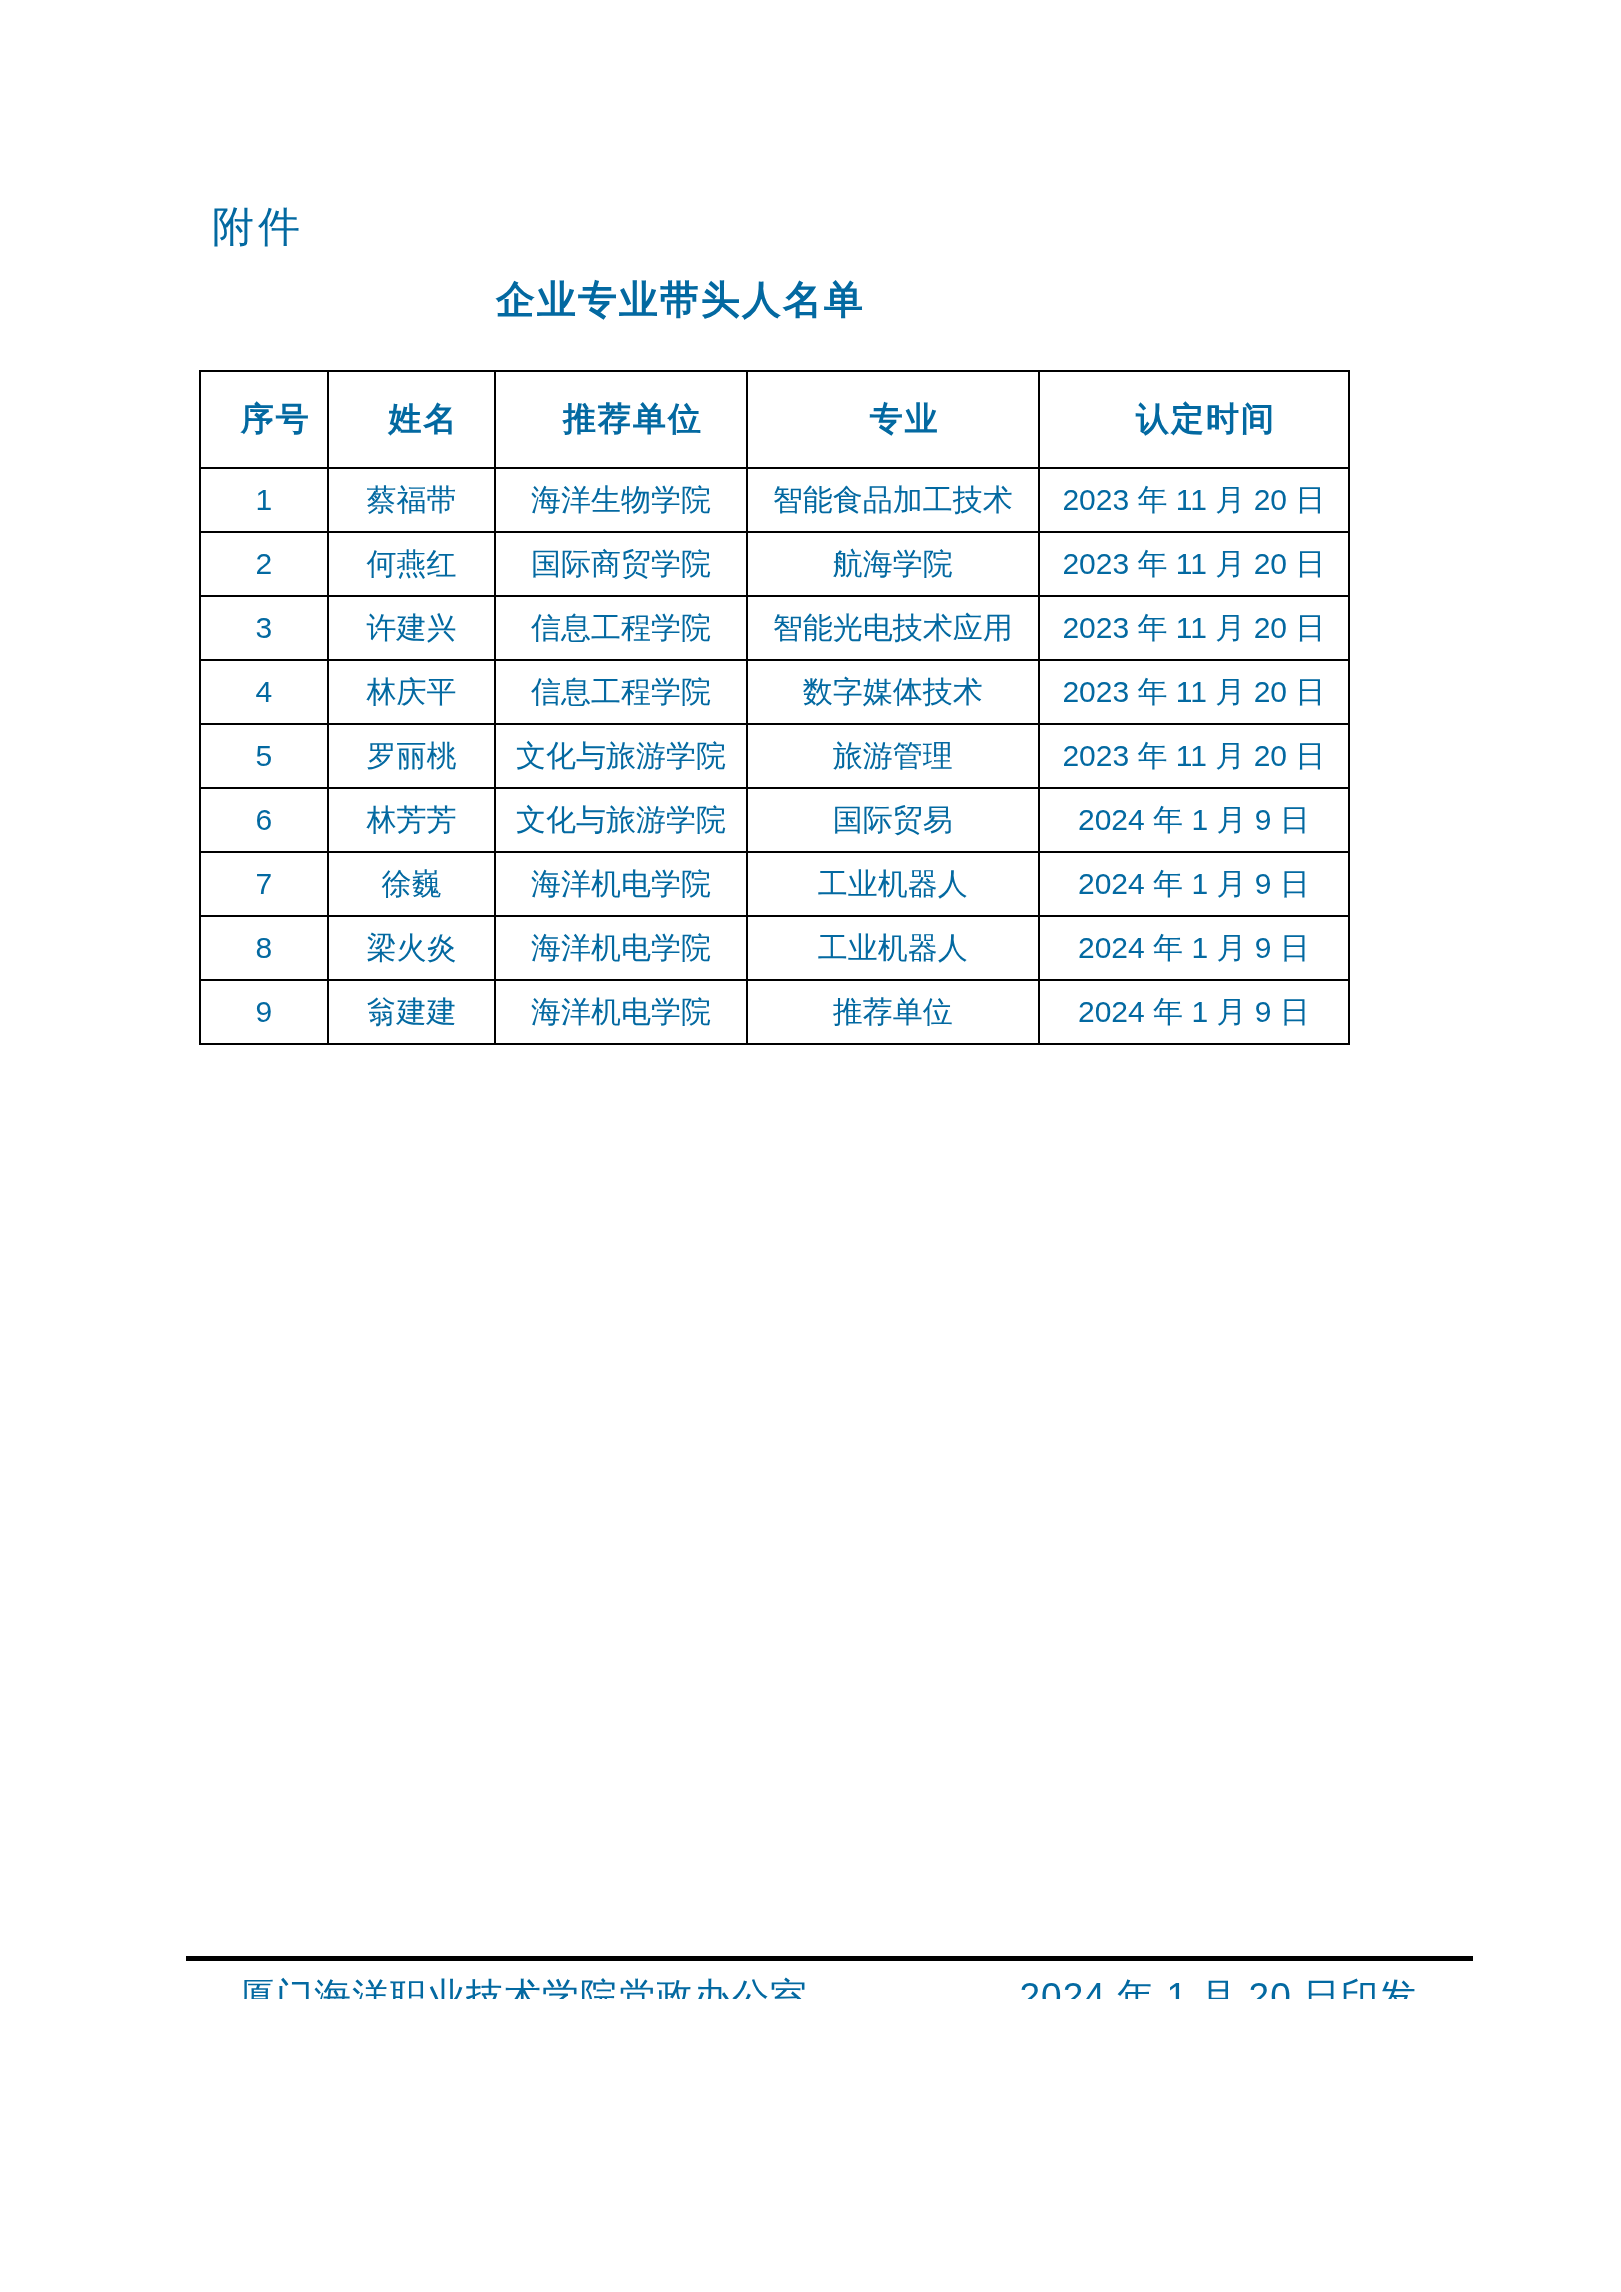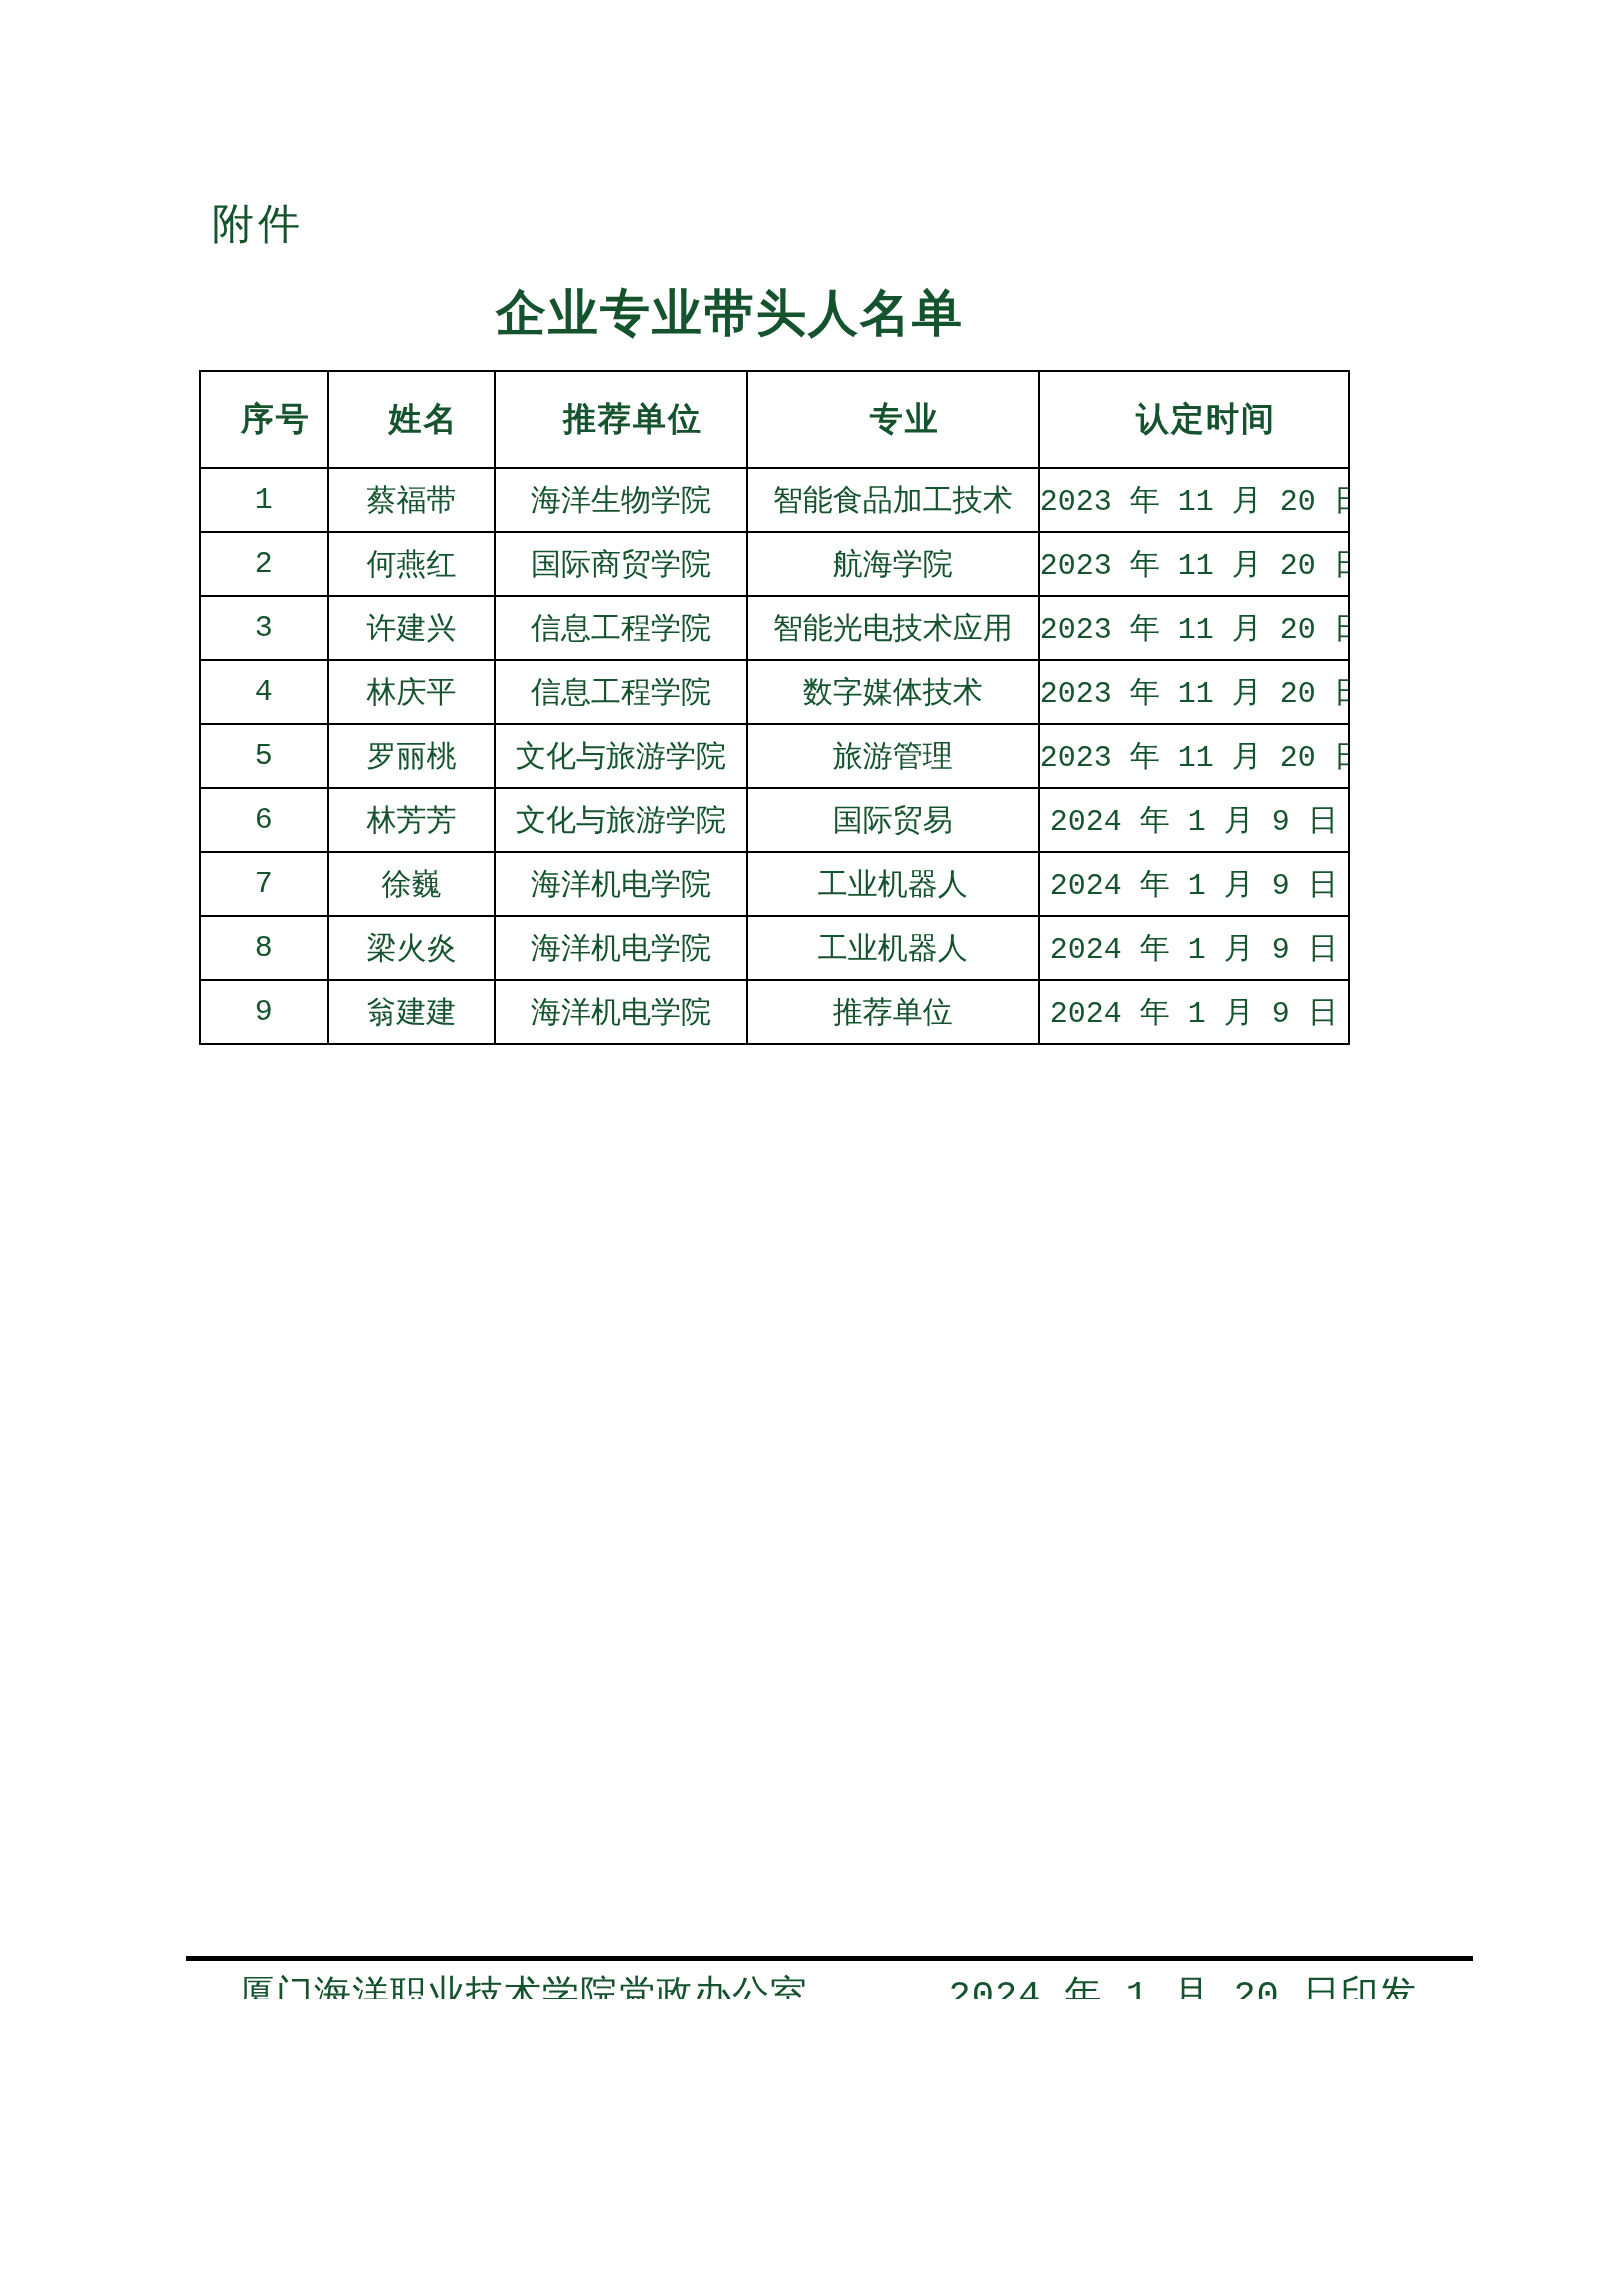--- a/index.html
+++ b/index.html
@@ -5,37 +5,37 @@
   html, body {
     margin: 0;
     padding: 0;
     background: #ffffff;
   }
   .page {
     position: relative;
     width: 1621px;
     height: 1999px;
     background: #ffffff;
-    color: #14532d;
-    font-family: Liberation Mono, monospace;
+    color: #0369a1;
+    font-family: Liberation Sans, sans-serif;
     overflow: hidden;
   }
   .attachment-label {
     position: absolute;
     left: 212px;
     top: 206px;
     font-size: 42px;
     line-height: 1;
     letter-spacing: 3.9px;
   }
   .doc-title {
     position: absolute;
     left: 496px;
-    top: 292px;
-    font-size: 50px;
+    top: 280px;
+    font-size: 39px;
     line-height: 1;
     font-weight: bold;
     letter-spacing: 2px;
   }
   table.roster {
     position: absolute;
     left: 199px;
     top: 370px;
     width: 1151px;
     border-collapse: collapse;

